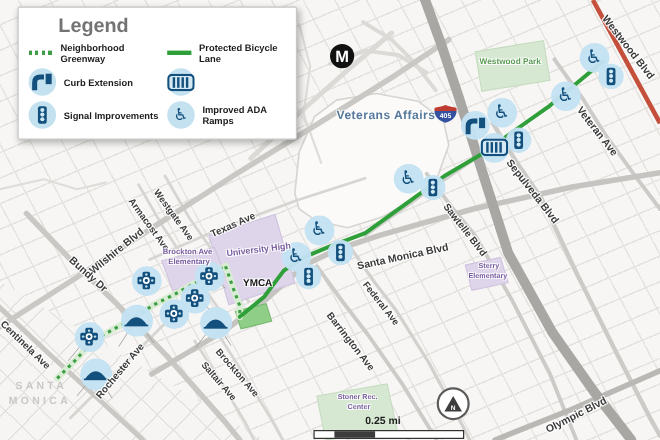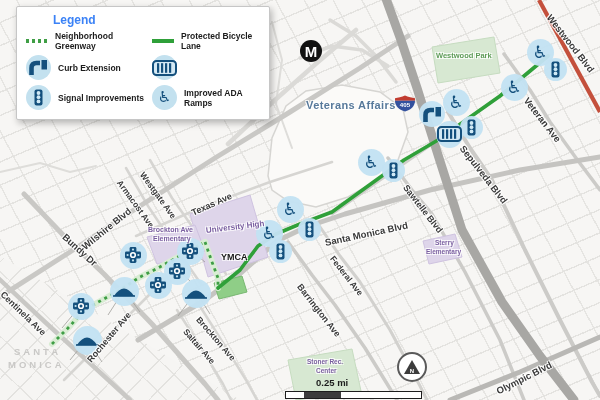--- a/index.html
+++ b/index.html
@@ -41,28 +41,28 @@
   
   .metro{position:absolute;left:300px;top:40px;width:22px;height:22px;border-radius:50%;
       background:#111;color:#fff;display:flex;align-items:center;justify-content:center;
       font-weight:bold;font-size:15px;}
   .shield{position:absolute;left:394px;top:95px;}
   .north{position:absolute;left:397px;top:352px;width:26px;height:26px;border-radius:50%;
       background:#fff;border:2px solid #5a5a5a;display:flex;align-items:center;justify-content:center;}
   .scalebar{position:absolute;left:285px;top:391px;width:135px;height:6px;background:#fff;
       border:1px solid #1d1d1d;}
   .scalebar .seg{position:absolute;left:18px;top:0;width:37px;height:6px;background:#3c3c3c;}
-  .scale-q{position:absolute;left:316px;top:377px;font-size:9.5px;font-weight:bold;color:#1d1d1d;}
+  .scale-q{position:absolute;left:332px;top:377px;font-size:9.5px;font-weight:bold;color:#1d1d1d;}
   .scale-h{position:absolute;left:397px;top:373px;font-size:10px;font-weight:bold;color:#1d1d1d;margin-top:28px;}
 
   
   .legend{position:absolute;left:16px;top:6px;width:254px;background:#fff;
       border:1px solid #c6c6c6;border-radius:2px;box-shadow:2px 3px 7px rgba(0,0,0,.28);
       padding:6px 9px 8px 9px;box-sizing:border-box;}
-  .legend h1{margin:0 0 4px 2px;font-size:12px;color:#3b82f6;padding-left:25px;}
+  .legend h1{margin:0 0 4px 2px;font-size:18px;color:#737373;padding-left:25px;}
   .lcols{display:grid;grid-template-columns:122px 1fr;column-gap:4px;}
   .lcol{display:flex;flex-direction:column;gap:3px;}
   .lrow{display:flex;align-items:center;gap:7px;min-height:15px;}
   .lrow.icon-row{min-height:27px;}
   .llabel{font-size:8.5px;font-weight:bold;color:#1c1c1c;line-height:1.18;}
   .lswatch{flex:0 0 22px;height:5px;}
   .sw-ohio{background:#c9e5c4;height:6px;}
   .sw-greenway{background:repeating-linear-gradient(90deg,#3f9e45 0 3px,transparent 3px 6px);height:4px;}
   .sw-bikelane{background:#2fa039;height:3.5px;}
   .sw-westwood{background:#c4503c;height:3.5px;}

